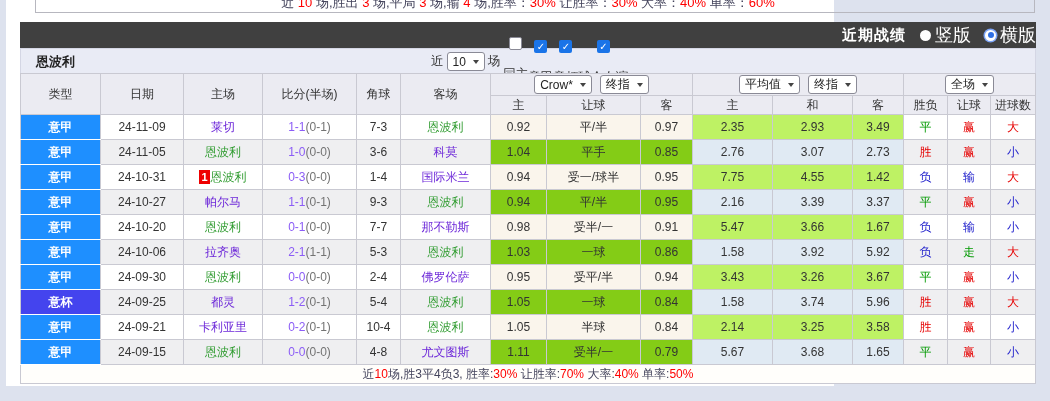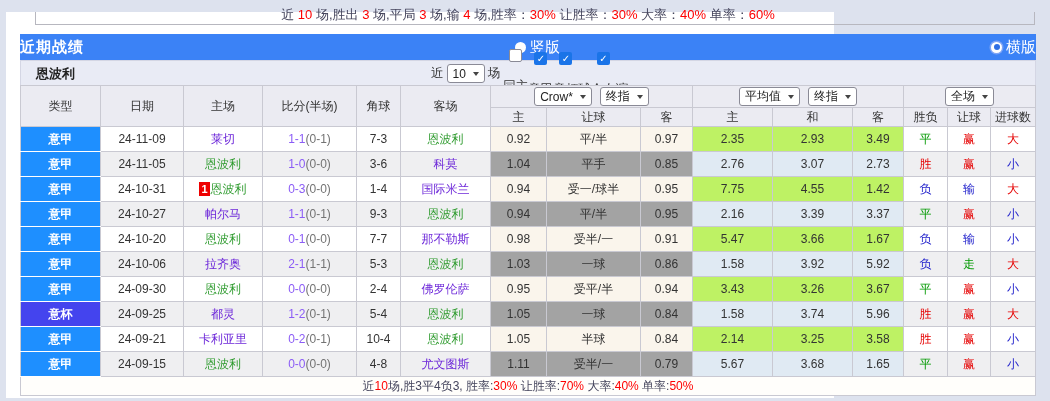--- a/index.html
+++ b/index.html
@@ -1,34 +1,34 @@
 <!DOCTYPE html>
 <html><head>
 <meta charset="utf-8">
 <style>
   * { box-sizing: border-box; margin: 0; padding: 0; }
   html,body { width:1050px; height:401px; overflow:hidden;
     font-family:"Liberation Sans","DejaVu Sans",sans-serif; }
   body { background:#dde2ee; position:relative; }
-  .white-page { position:absolute; left:6px; top:12px; width:828px; height:386px; background:#fff; }
+  .white-page { position:absolute; left:6px; top:0; width:828px; height:386px; background:#fff; }
   .content { position:absolute; left:14px; top:0; width:1016px; }
 
   
   .top-edge { position:absolute; left:15px; top:0; width:1000px; height:13px;
     border-left:1px solid #b7b7bf; border-right:1px solid #b7b7bf; border-bottom:1px solid #b7b7bf; }
   .top-stats { position:absolute; top:-5px; left:0; width:100%; text-align:center;
     font-size:13px; line-height:16px; white-space:nowrap; }
   .seg-dark { color:#44445c; }
   .seg-red  { color:#ff0000; }
 
   
   .purple-bar { position:absolute; top:22px; left:0; width:1016px; height:26px;
-    background:#3b82f6; display:flex; align-items:center; justify-content:space-between; gap:14px; }
+    background:#404040; display:flex; align-items:center; justify-content:flex-end; gap:14px; }
   .purple-bar .title { color:#fff; font-weight:bold; font-size:15px; letter-spacing:1px; }
-  .radio-wrap { display:flex; align-items:center; gap:4px; color:#fff; font-size:15px; cursor:pointer; }
+  .radio-wrap { display:flex; align-items:center; gap:4px; color:#fff; font-size:18px; cursor:pointer; }
   .radio { width:11px; height:11px; border-radius:50%; background:#fdfdfd; display:inline-block; position:relative; }
   .radio.on { box-shadow:0 0 0 1.5px #7da4f5; background:#fff; }
   .radio.on::after { content:""; position:absolute; left:2.5px; top:2.5px; width:6px; height:6px;
     border-radius:50%; background:#2f6fe4; }
 
   
   .controls-row { position:absolute; top:48px; left:0; width:1016px; height:25px;
     background:#e9ebf5; border:1px solid #d4d6e4; border-bottom:none; }
   .team-label { position:absolute; left:15px; top:0; height:25px; display:flex; align-items:center;
     font-size:13px; font-weight:bold; color:#222; }
@@ -48,21 +48,21 @@
   table.grid { position:absolute; top:73px; left:0; width:1016px; border-collapse:collapse;
     table-layout:fixed; }
   .grid th, .grid td { border:1px solid #c9c9d2; text-align:center; font-size:12px; color:#333;
     padding:0 1px; overflow:hidden; white-space:nowrap; }
   .grid thead th { background:#ebebf2; font-weight:normal; }
   .grid thead tr.hA th { height:22px; }
   .grid thead tr.hB th { height:19px; }
   .grid tbody td { height:25px; background:#fff; }
   .grid tbody tr.alt td { background:#efeff1; }
   .grid td.col-cream { background:#faf5ec; }
-  .grid tr.alt td.col-cream { background:#a3a3a3; }
+  .grid tr.alt td.col-cream { background:#84cc16; }
   .grid td.col-blue { background:#bef264; }
   .grid tr.alt td.col-blue { background:#e0eaf3; }
   .grid td.type-cell { color:#fff; font-weight:bold; border-bottom-color:#fff; }
   .sel-pair { display:flex; align-items:center; justify-content:center; gap:8px; }
 
   .c-red { color:#e60000; }
   .c-green { color:#009900; }
   .c-blue { color:#2222cc; }
   .team-green { color:#2e9b2e; }
   .team-dark { color:#6d28d9; }

